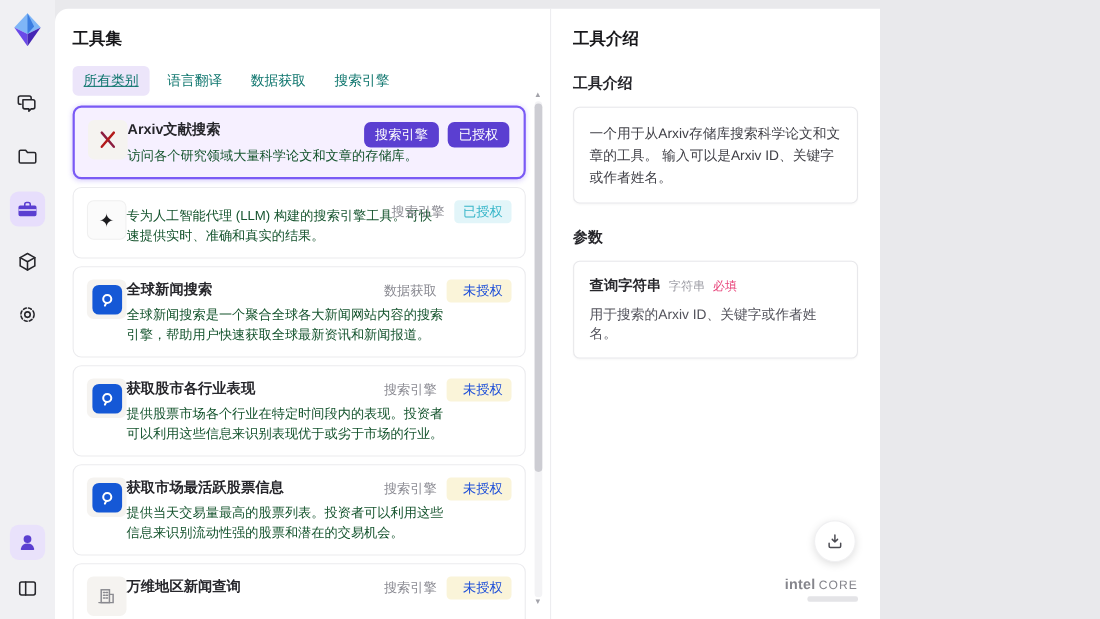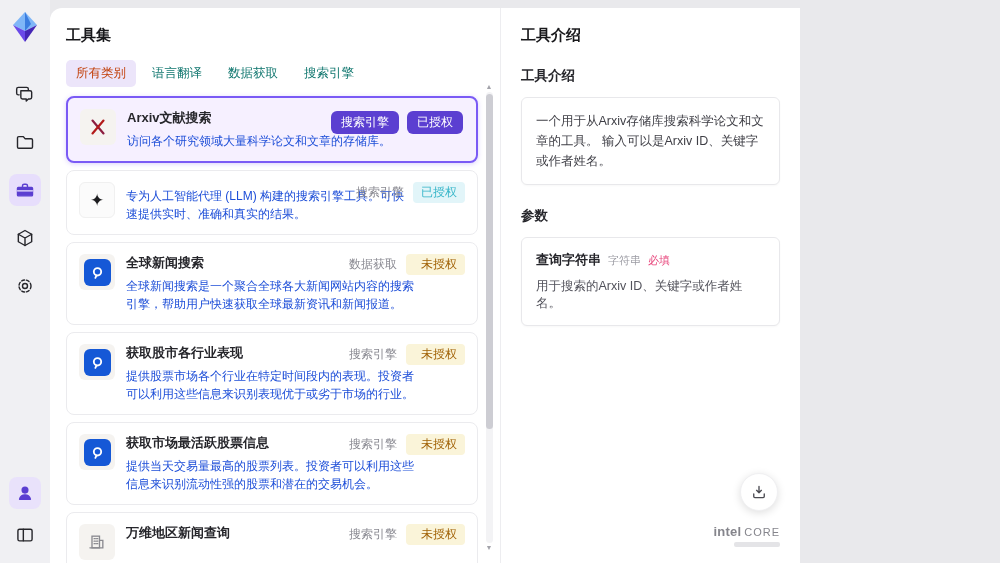--- a/index.html
+++ b/index.html
@@ -20,37 +20,37 @@
   .rail-bottom .nav-btn.user svg { stroke:#5b3fd1; fill:#5b3fd1; }
 
   
   .content { flex:1; margin-top:8px; background:#fff; border-top-left-radius:12px; display:flex; overflow:hidden; }
 
   
   .list-panel { width:450px; flex:none; padding:18px 0 0 16px; position:relative; }
   .panel-title { font-size:15px; font-weight:bold; color:#18181b; }
   .tabs { margin-top:15px; display:flex; gap:6px; }
   .tab { font-size:12.5px; color:#0f766e; padding:5px 10px; border-radius:5px; cursor:pointer; white-space:nowrap; }
-  .tab.active { background:#ece5fa; color:#c2410c; }
+  .tab.active { background:#ece5fa; color:#0f766e;text-decoration:underline; }
 
   .tool-list { margin-top:9px; padding-right:22px; display:flex; flex-direction:column; gap:7px; }
-  .tool-card { position:relative; border:1px solid #ebebee; border-radius:8px; background:#fff; padding:11px 12px; display:flex; gap:11px; cursor:pointer; }
+  .tool-card { position:relative; border:1px solid #ebebee; border-radius:8px; background:#fff; padding:11px 12px; display:flex; cursor:pointer; }
   .tool-card.selected { border:2px solid #7a5af5; background:#f6f0ff; box-shadow:0 1px 5px rgba(122,90,245,.28); }
   .tool-icon { width:36px; height:36px; flex:none; border-radius:6px; background:#f5f3f0; display:flex; align-items:center; justify-content:center; }
   .tool-icon .blue-sq { width:27px; height:27px; border-radius:6px; background:#1558d6; display:flex; align-items:center; justify-content:center; }
   .tool-icon.white { background:#fbfbfb; border:1px solid #f0f0f0; }
   .star-glyph { font-size:17px; color:#1c1c1f; line-height:1; }
   .tool-body { flex:1; min-width:0; }
   .tool-name { font-size:13px; font-weight:bold; color:#26262b; }
-  .tool-desc { margin-top:5px; font-size:12px; line-height:1.5; color:#1d4ed8; max-width:288px; }
+  .tool-desc { margin-top:5px; font-size:12px; line-height:1.5; color:#14532d; max-width:288px; }
   .tool-tags { position:absolute; top:11px; right:12px; display:flex; gap:9px; align-items:center; }
   .cat-text { font-size:12px; color:#8a8a92; }
   .badge { font-size:12px; padding:2px 8px; border-radius:4px; white-space:nowrap; }
   .badge.cyan { background:#e2f5f9; color:#38b6c9; }
-  .badge.yellow { background:#faf4d9; color:#a16207;padding-left:15px; }
+  .badge.yellow { background:#faf4d9; color:#1d4ed8;padding-left:15px; }
   .pill { font-size:12px; color:#fff; background:#5b3fd1; padding:3px 10px; border-radius:6px; white-space:nowrap; }
   .tool-card.selected .tool-tags { top:13px; right:13px; gap:8px; }
 
   
   .scrollbar { position:absolute; right:5px; top:74px; bottom:10px; width:12px; display:flex; flex-direction:column; align-items:center; }
   .sb-arrow { font-size:7px; color:#a3a3aa; line-height:10px; }
   .sb-track { flex:1; width:7px; background:#f3f3f5; border-radius:4px; position:relative; }
   .sb-thumb { position:absolute; top:2px; left:0; width:7px; height:335px; background:#cdcdd3; border-radius:4px; }
 
   

